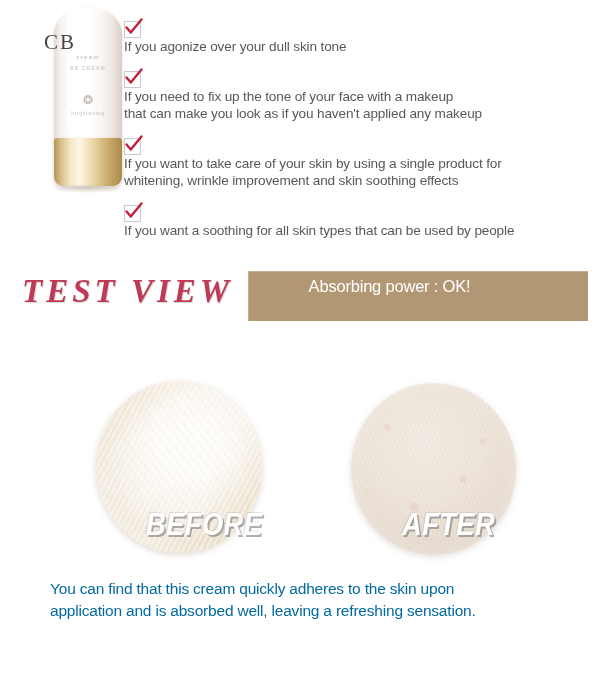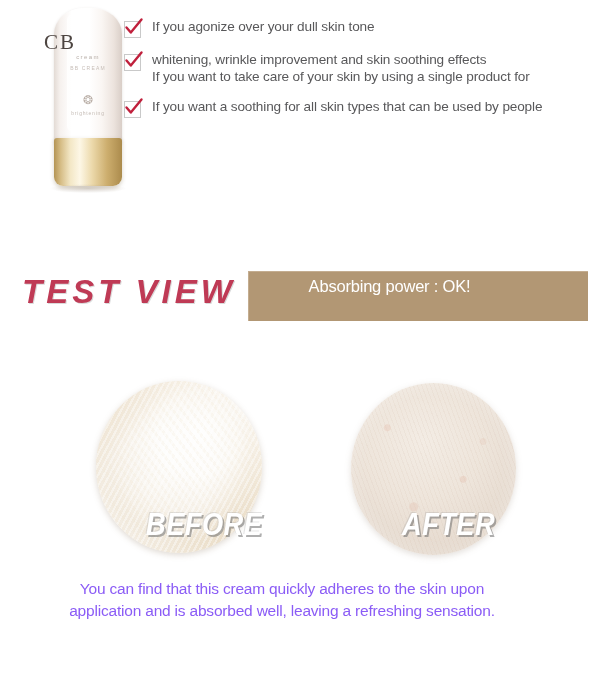--- a/index.html
+++ b/index.html
@@ -137,20 +137,21 @@
   .checklist {
     position: absolute;
     left: 124px;
     top: 18px;
     width: 466px;
   }
   .check-row {
     display: flex;
     align-items: flex-start;
     margin-bottom: 13px;
+    flex-direction: column;
   }
   .checkbox {
     position: relative;
     flex: 0 0 auto;
     width: 15px;
     height: 15px;
     margin-top: 3px;
     margin-right: 11px;
     border: 1px solid #c9c9c9;
     background: #ffffff;
@@ -168,21 +169,21 @@
     line-height: 17px;
     color: #58585a;
     letter-spacing: -0.15px;
   }
 
   
   .testview-title {
     position: absolute;
     left: 22px;
     top: 273px;
-    font-family: Liberation Sans, sans-serif;
+    font-family: Liberation Serif, serif;
     font-style: italic;
     font-weight: bold;
     font-size: 33px;
     letter-spacing: 4px;
     color: #bf3a55;
     text-shadow: 1px 1px 0 rgba(150,150,150,0.35);
   }
   .testview-band {
     position: absolute;
     left: 248px;
@@ -263,27 +264,26 @@
     z-index: 5;
     transform: scaleX(0.88);
     transform-origin: left center;
   }
   .label-before { left: 146px; top: 507px; }
   .label-after  { left: 402px; top: 507px; }
 
   
   .caption {
     position: absolute;
-    left: 32px;
+    left: 50px;
     top: 578px;
     width: 500px;
-    text-align: center;
     font-size: 15.5px;
     line-height: 22px;
-    color: #8b5cf6;
+    color: #0369a1;
     letter-spacing: -0.2px;
   }
 </style>
 </head>
 <body>
 
 <div class="tube-wrap">
   <div class="tube-body"></div>
   <div class="tube-cap"></div>
   <div class="tube-shadow"></div>
@@ -300,40 +300,51 @@
     <div class="checkbox">
       <svg viewBox="0 0 21 21" aria-hidden="true">
         <path d="M3.5 10.5 L7.8 15.5 L18.5 2.5" fill="none" stroke="#c0203c" stroke-width="2.4" stroke-linecap="round" stroke-linejoin="round"></path>
       </svg>
     </div>
     <div class="check-text">
       <div>If you agonize over your dull skin tone</div>
     </div>
   </div>
 
-
   <div class="check-row">
     <div class="checkbox">
       <svg viewBox="0 0 21 21" aria-hidden="true">
         <path d="M3.5 10.5 L7.8 15.5 L18.5 2.5" fill="none" stroke="#c0203c" stroke-width="2.4" stroke-linecap="round" stroke-linejoin="round"></path>
       </svg>
     </div>
     <div class="check-text">
-      <div>whitening, wrinkle improvement and skin soothing effects</div>
-      <div>If you want to take care of your skin by using a single product for</div>
+      <div>If you need to fix up the tone of your face with a makeup</div>
+      <div>that can make you look as if you haven't applied any makeup</div>
     </div>
   </div>
 
   <div class="check-row">
     <div class="checkbox">
       <svg viewBox="0 0 21 21" aria-hidden="true">
         <path d="M3.5 10.5 L7.8 15.5 L18.5 2.5" fill="none" stroke="#c0203c" stroke-width="2.4" stroke-linecap="round" stroke-linejoin="round"></path>
       </svg>
     </div>
     <div class="check-text">
+      <div>If you want to take care of your skin by using a single product for</div>
+      <div>whitening, wrinkle improvement and skin soothing effects</div>
+    </div>
+  </div>
+
+  <div class="check-row">
+    <div class="checkbox">
+      <svg viewBox="0 0 21 21" aria-hidden="true">
+        <path d="M3.5 10.5 L7.8 15.5 L18.5 2.5" fill="none" stroke="#c0203c" stroke-width="2.4" stroke-linecap="round" stroke-linejoin="round"></path>
+      </svg>
+    </div>
+    <div class="check-text">
       <div>If you want a soothing for all skin types that can be used by people</div>
     </div>
   </div>
 
 
 </div>
 
 <div class="testview-title">TEST VIEW</div>
 
 <div class="testview-band">

